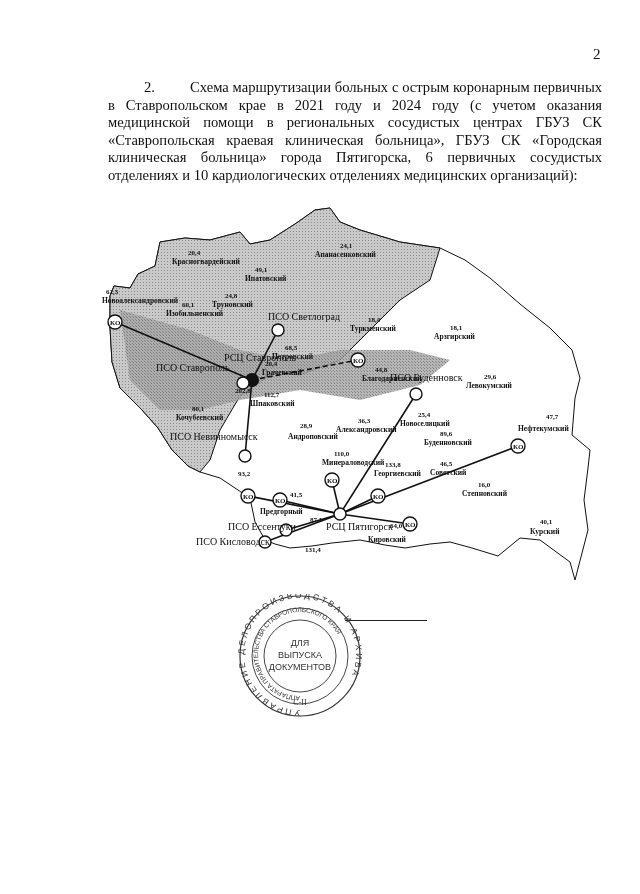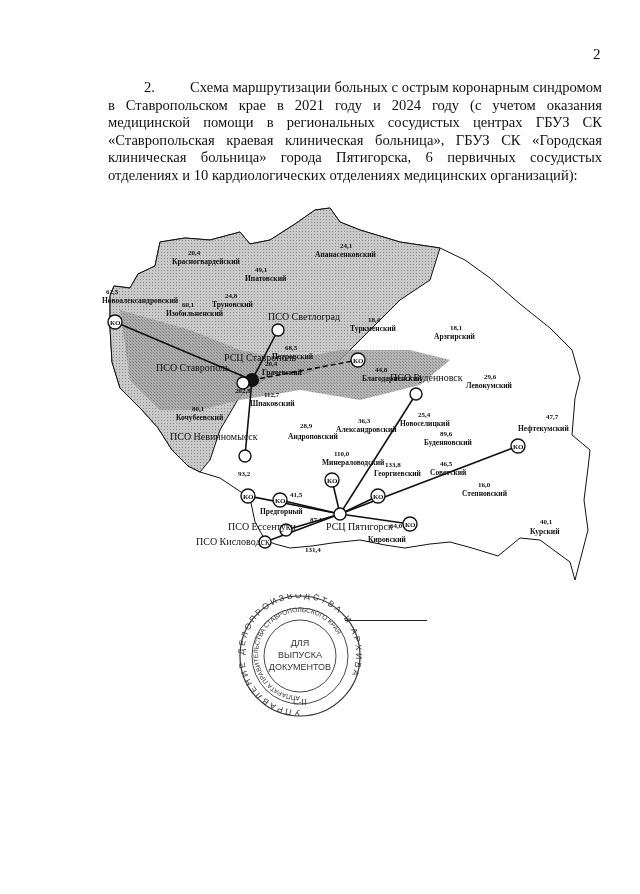--- a/index.html
+++ b/index.html
@@ -16,21 +16,21 @@
   .ko-text { font-family:"Liberation Serif", serif; font-size:7px; font-weight:bold; fill:#111; }
   .stamp { position:absolute; left:228px; top:594px; width:145px; height:128px; }
   .stamp-line { position:absolute; left:345px; top:620px; width:82px; border-top:1.2px solid #222; }
 </style>
 </head>
 <body>
 
 <div class="page-number">2</div>
 
 <div class="para">
-  <span class="indent"></span><span class="num">2.</span><span>Схема маршрутизации больных с острым коронарным синдромом</span>
+  <span class="indent"></span><span class="num">2.</span><span>Схема маршрутизации больных с острым коронарным первичных</span>
   <span>в Ставропольском крае в 2021 году и 2024 году (с учетом оказания медицинской помощи в региональных сосудистых центрах ГБУЗ СК «Ставропольская краевая клиническая больница», ГБУЗ СК «Городская клиническая больница» города Пятигорска, 6 первичных сосудистых отделениях и 10 кардиологических отделениях медицинских организаций):</span>
 </div>
 
 <div class="map">
   <svg viewBox="0 0 510 380" xmlns="http://www.w3.org/2000/svg">
     <defs>
       <pattern id="dots" width="3" height="3" patternUnits="userSpaceOnUse">
         <rect width="3" height="3" fill="#c9c9c9"></rect>
         <rect x="1" y="1" width="1" height="1" fill="#8c8c8c"></rect>
       </pattern>

